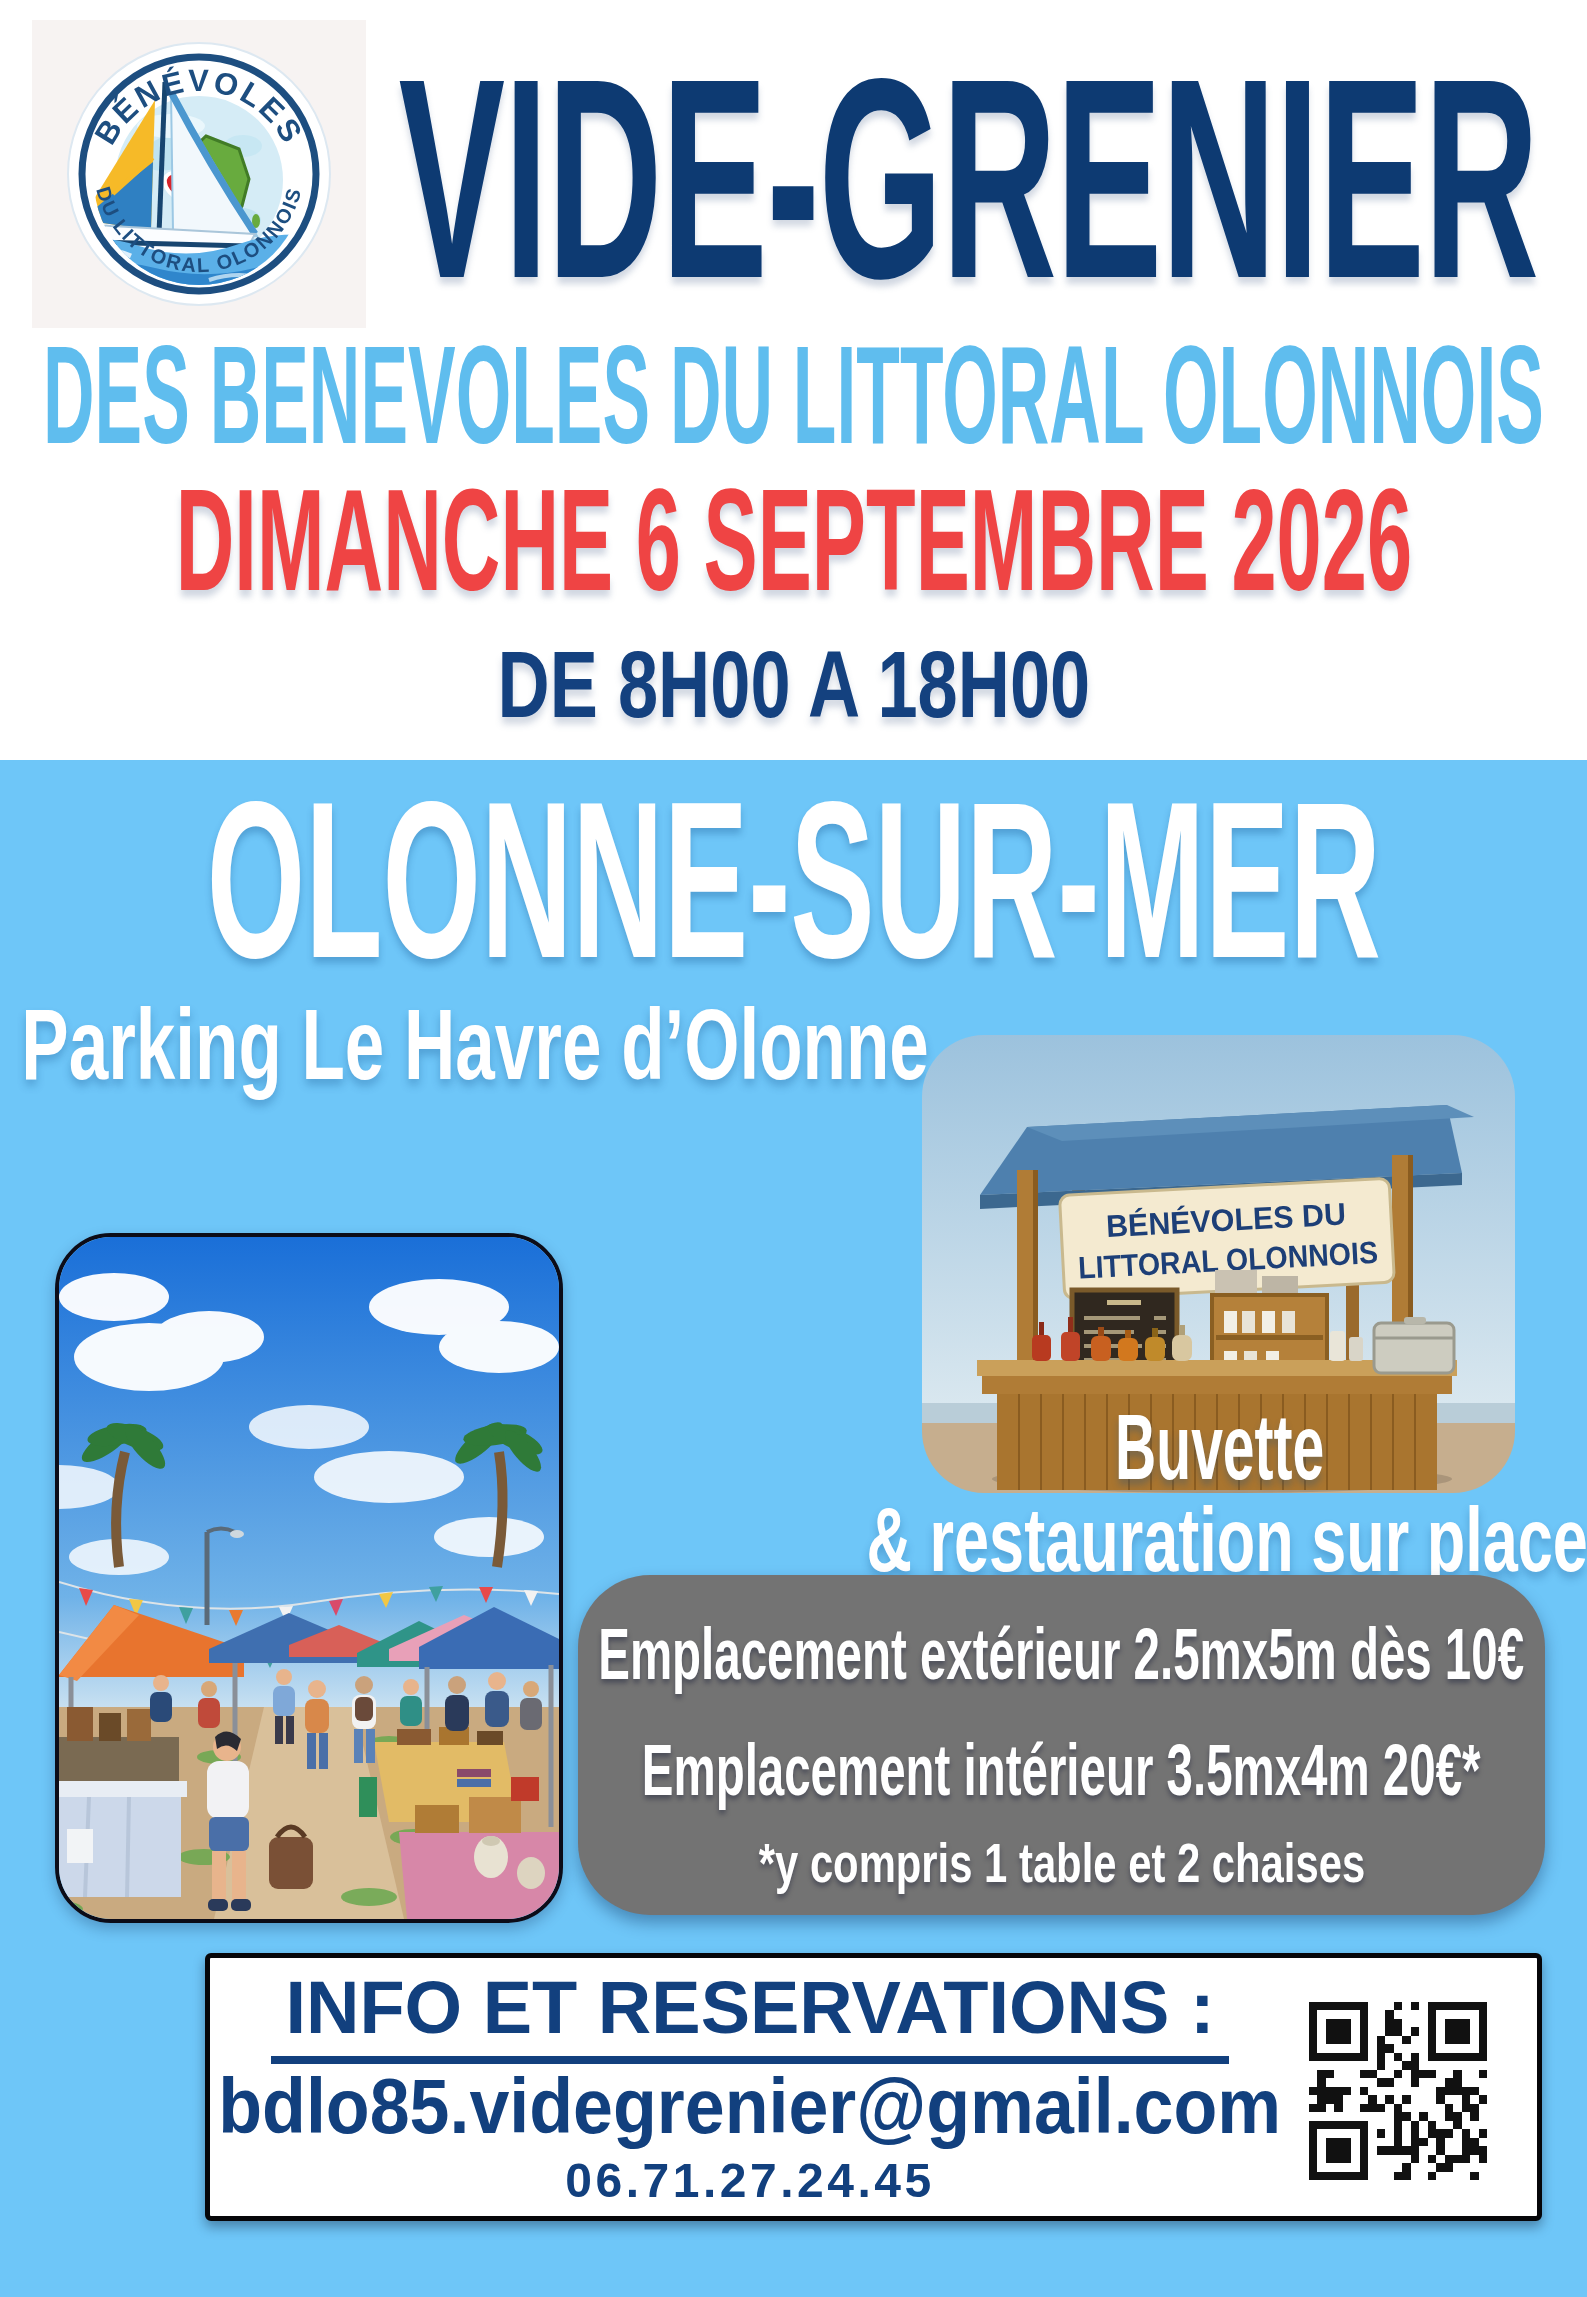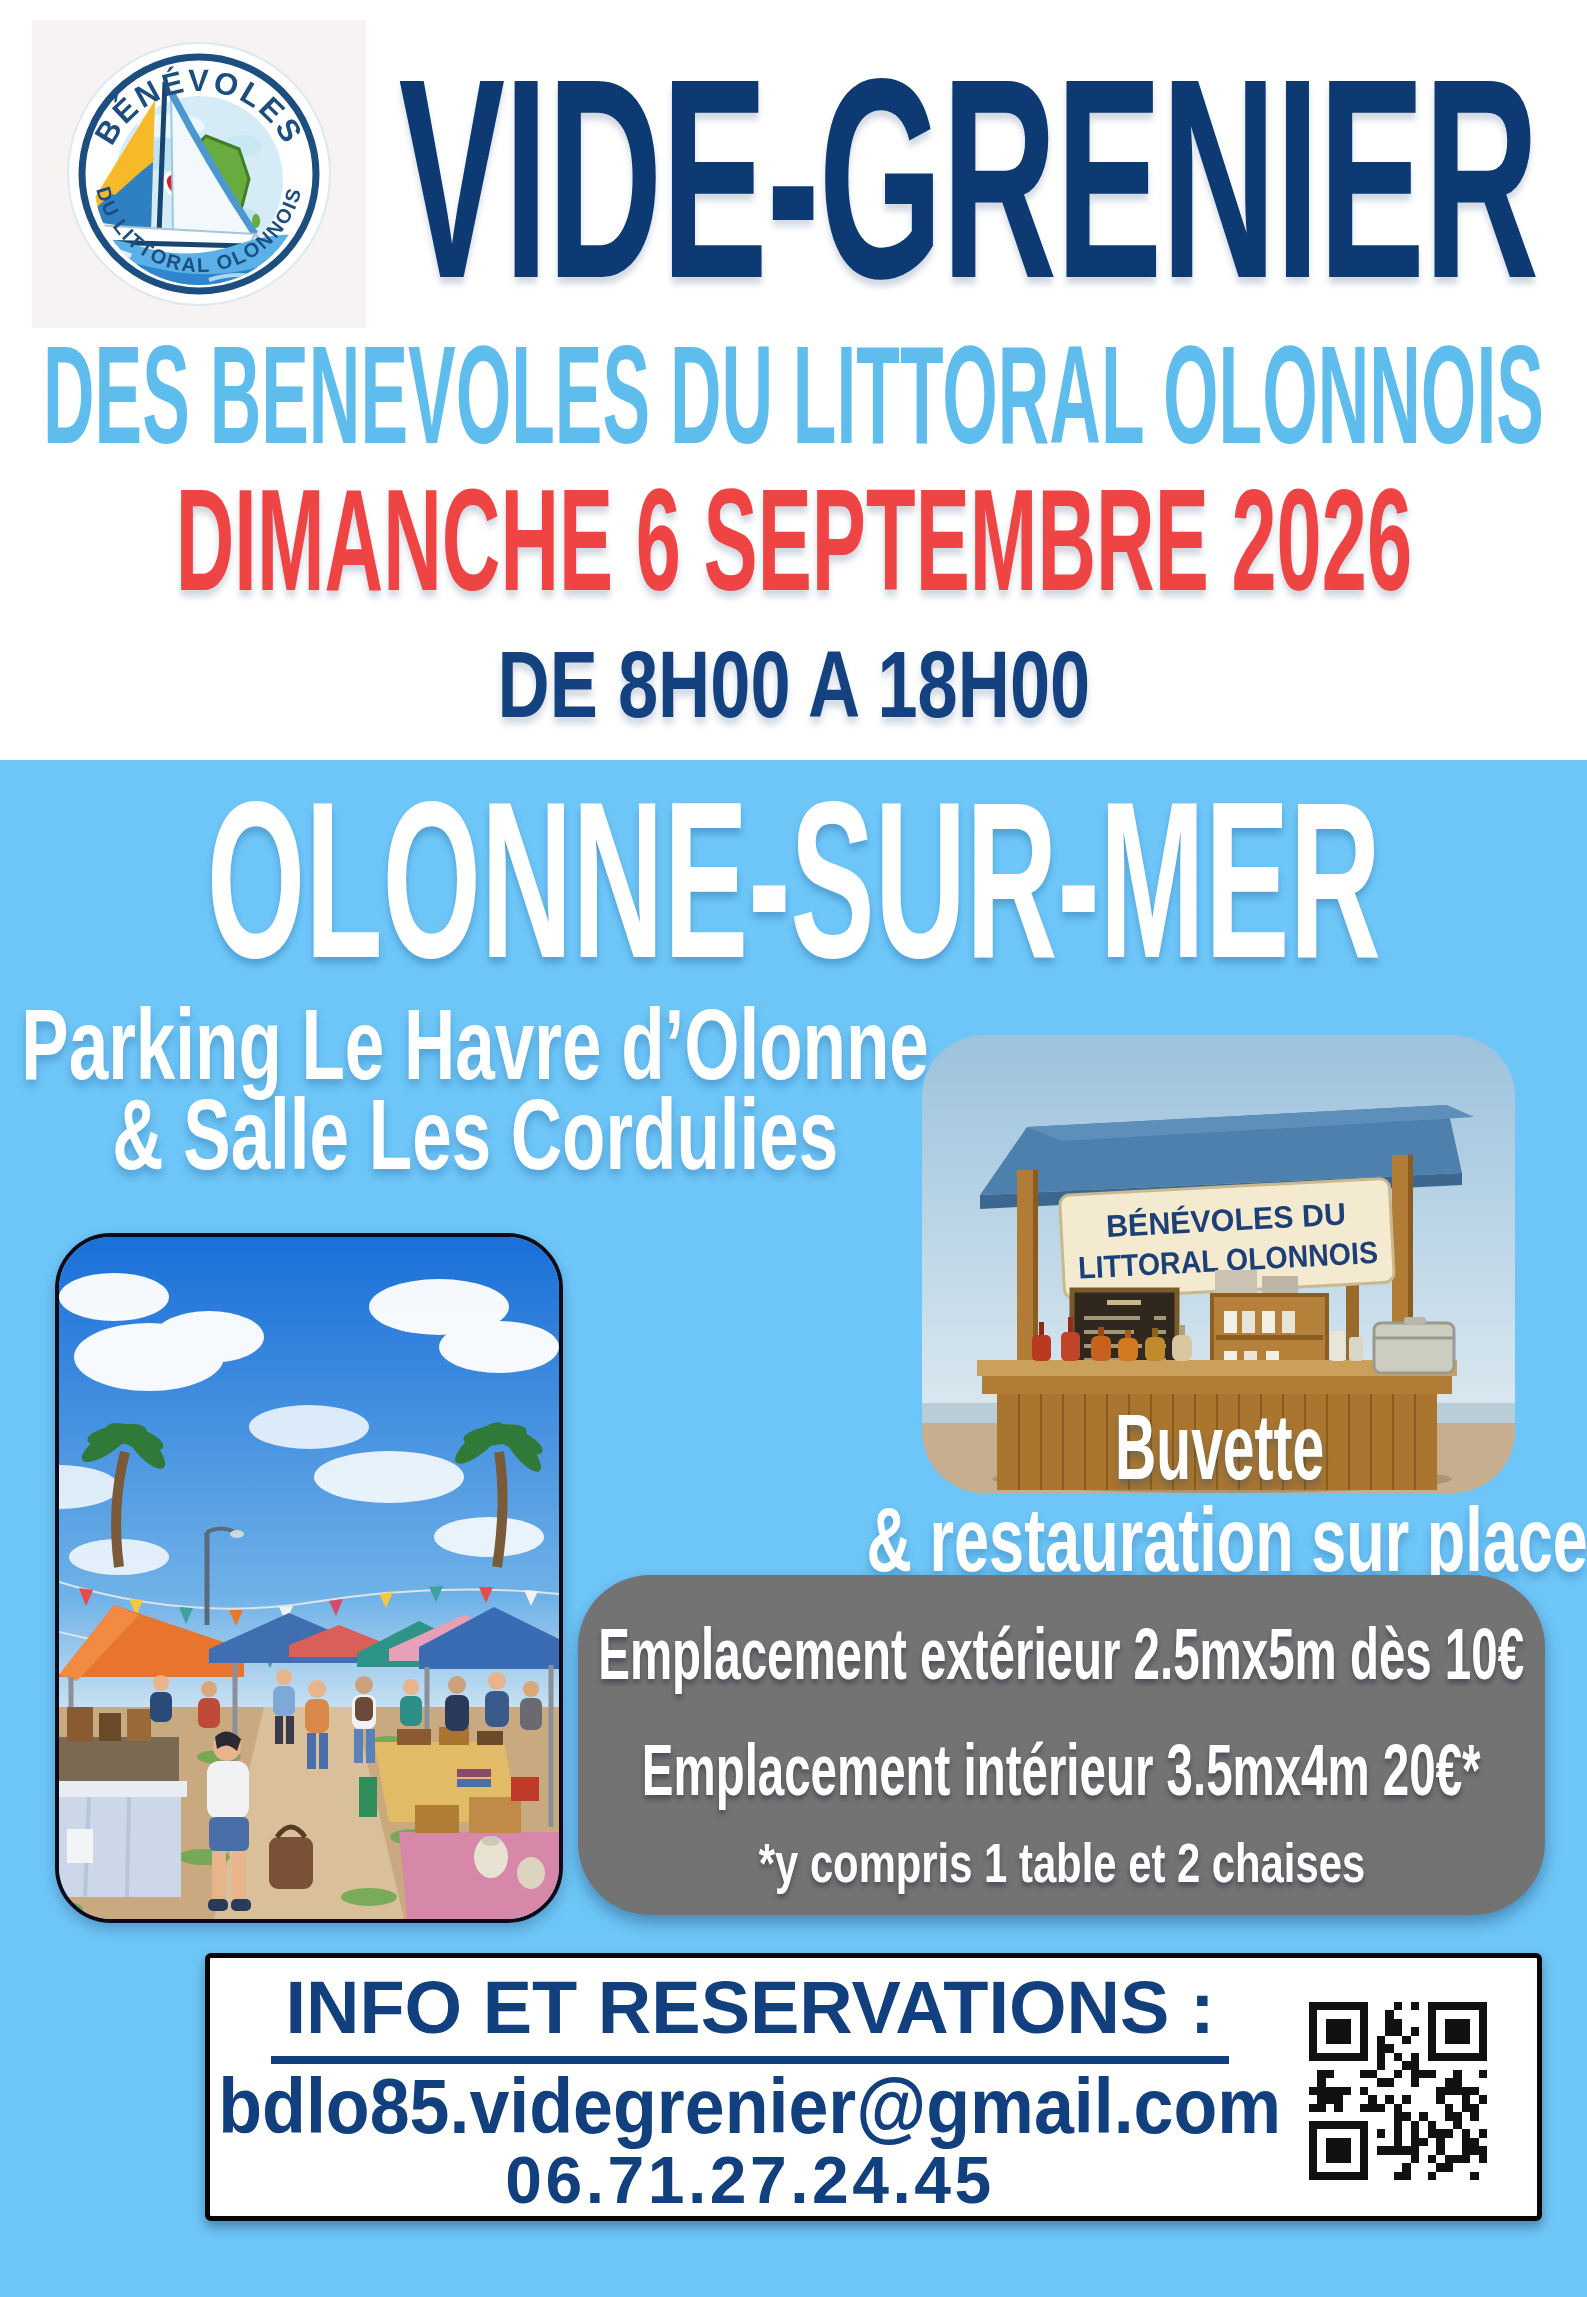--- a/index.html
+++ b/index.html
@@ -41,21 +41,21 @@
   .pl3{top:252px;height:72px;} .pl3 .cnd{font-size:55px;transform:scaleX(.76);}
   .pricing-box .cnd{text-shadow:0 4px 6px rgba(0,10,40,.35);}
   .info-box{position:absolute;left:205px;top:1953px;width:1337px;height:268px;background:#ffffff;border:5px solid #060609;border-radius:6px;box-shadow:0 6px 12px rgba(0,10,30,.35);box-sizing:border-box;}
   .info-col{position:absolute;left:0;top:0;width:1080px;height:258px;color:#12407e;}
   .info-col .line{left:0;width:1080px;}
   .ih{top:16px;height:80px;}
   .ih .cnd{font-size:74px;border-bottom:8px solid #12407e;padding:0 14px 6px 14px;}
   .ie{top:110px;height:76px;}
   .ie .cnd{font-size:78px;transform:scaleX(.92);}
   .ip{top:190px;height:64px;}
-  .ip .cnd{font-size:66px;letter-spacing:3.5px;}
+  .ip .cnd{font-size:48px;letter-spacing:3.5px;}
   .qr{position:absolute;right:50px;top:44px;width:178px;height:178px;}
 </style>
 </head>
 <body>
 
 <div class="poster">
 
   <div class="blue-section"></div>
 
   <div class="logo-card"></div>
@@ -119,23 +119,20 @@
   <div class="line hours">
     <span class="cnd navy-sh">DE 8H00 A 18H00</span>
   </div>
 
   <div class="line city">
     <span class="cnd white-sh">OLONNE-SUR-MER</span>
   </div>
   <div class="venue">
     <div class="vline">
         <span class="cnd white-sh">Parking Le Havre d’Olonne</span>
-      </div>
-    <div class="vline">
-        <span class="cnd white-sh">&amp; Salle Les Cordulies</span>
       </div>
   </div>
 
   <div class="photo buvette-photo">
     <svg viewBox="0 0 593 458" width="593" height="458" aria-hidden="true">
       <defs>
         <linearGradient id="bsky" x1="0" y1="0" x2="0" y2="1">
           <stop offset="0" stop-color="#9cc2dd"></stop>
             <stop offset="1" stop-color="#dce9f0"></stop>
         </linearGradient>

